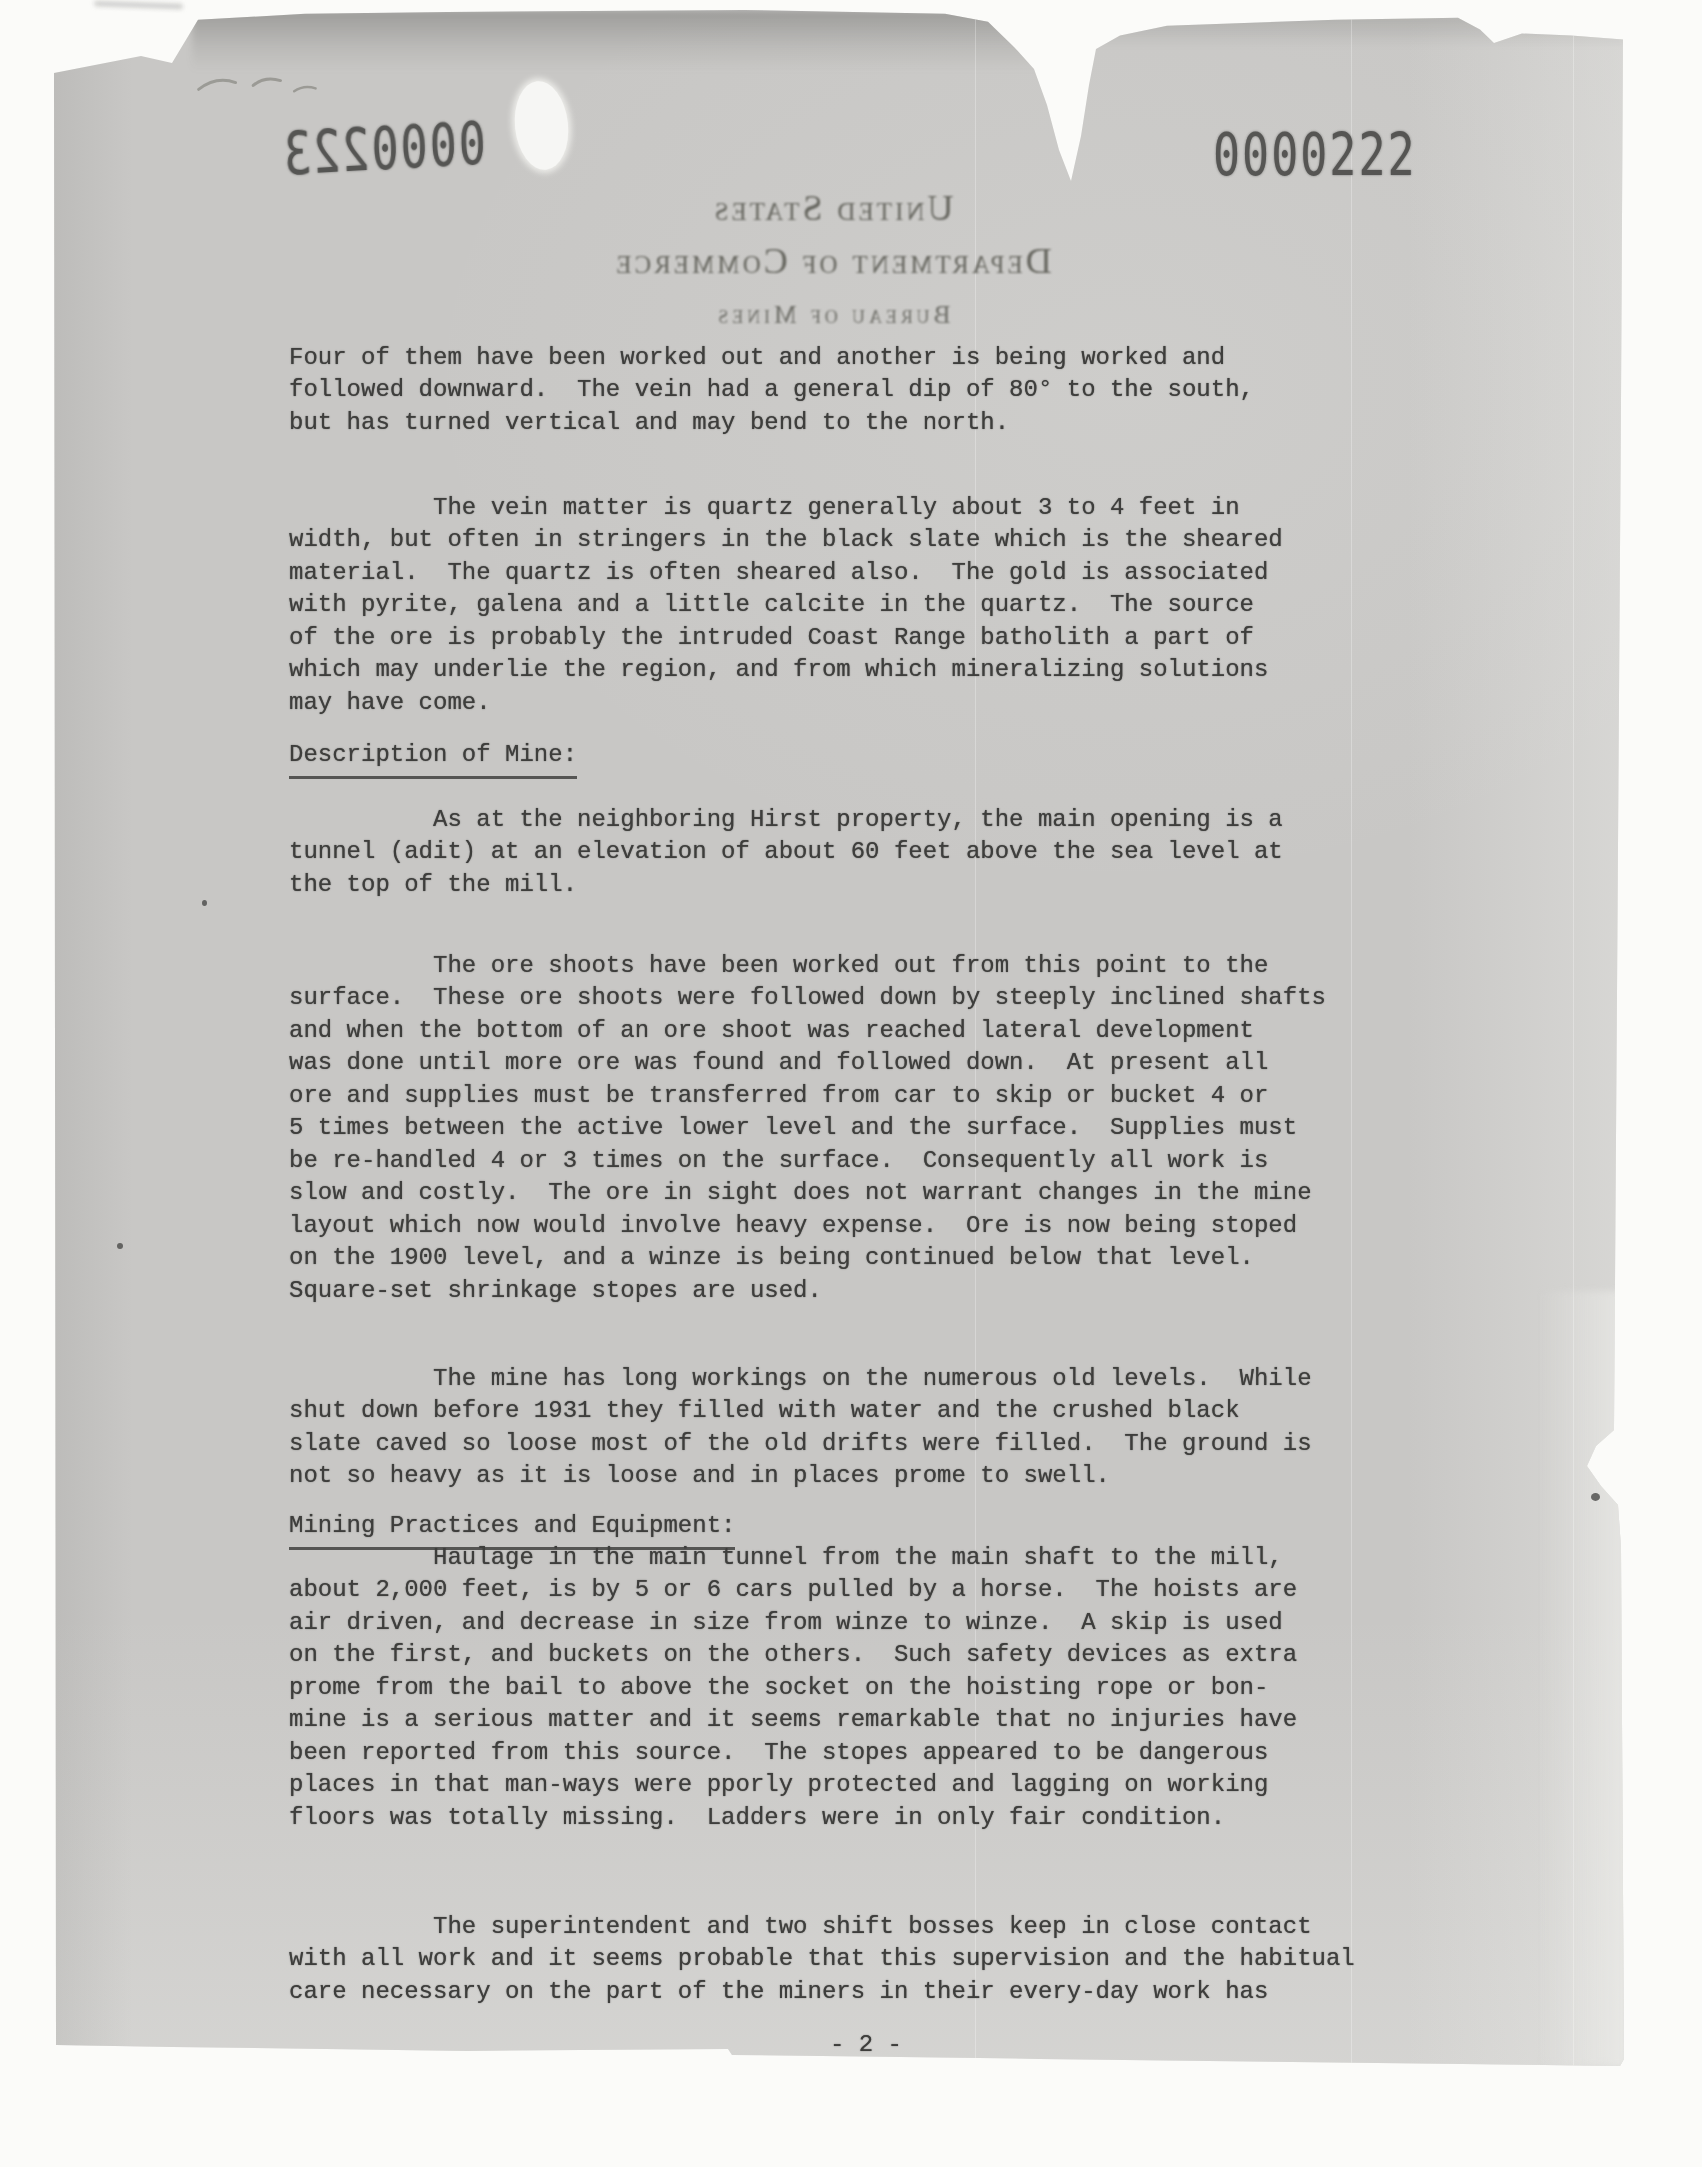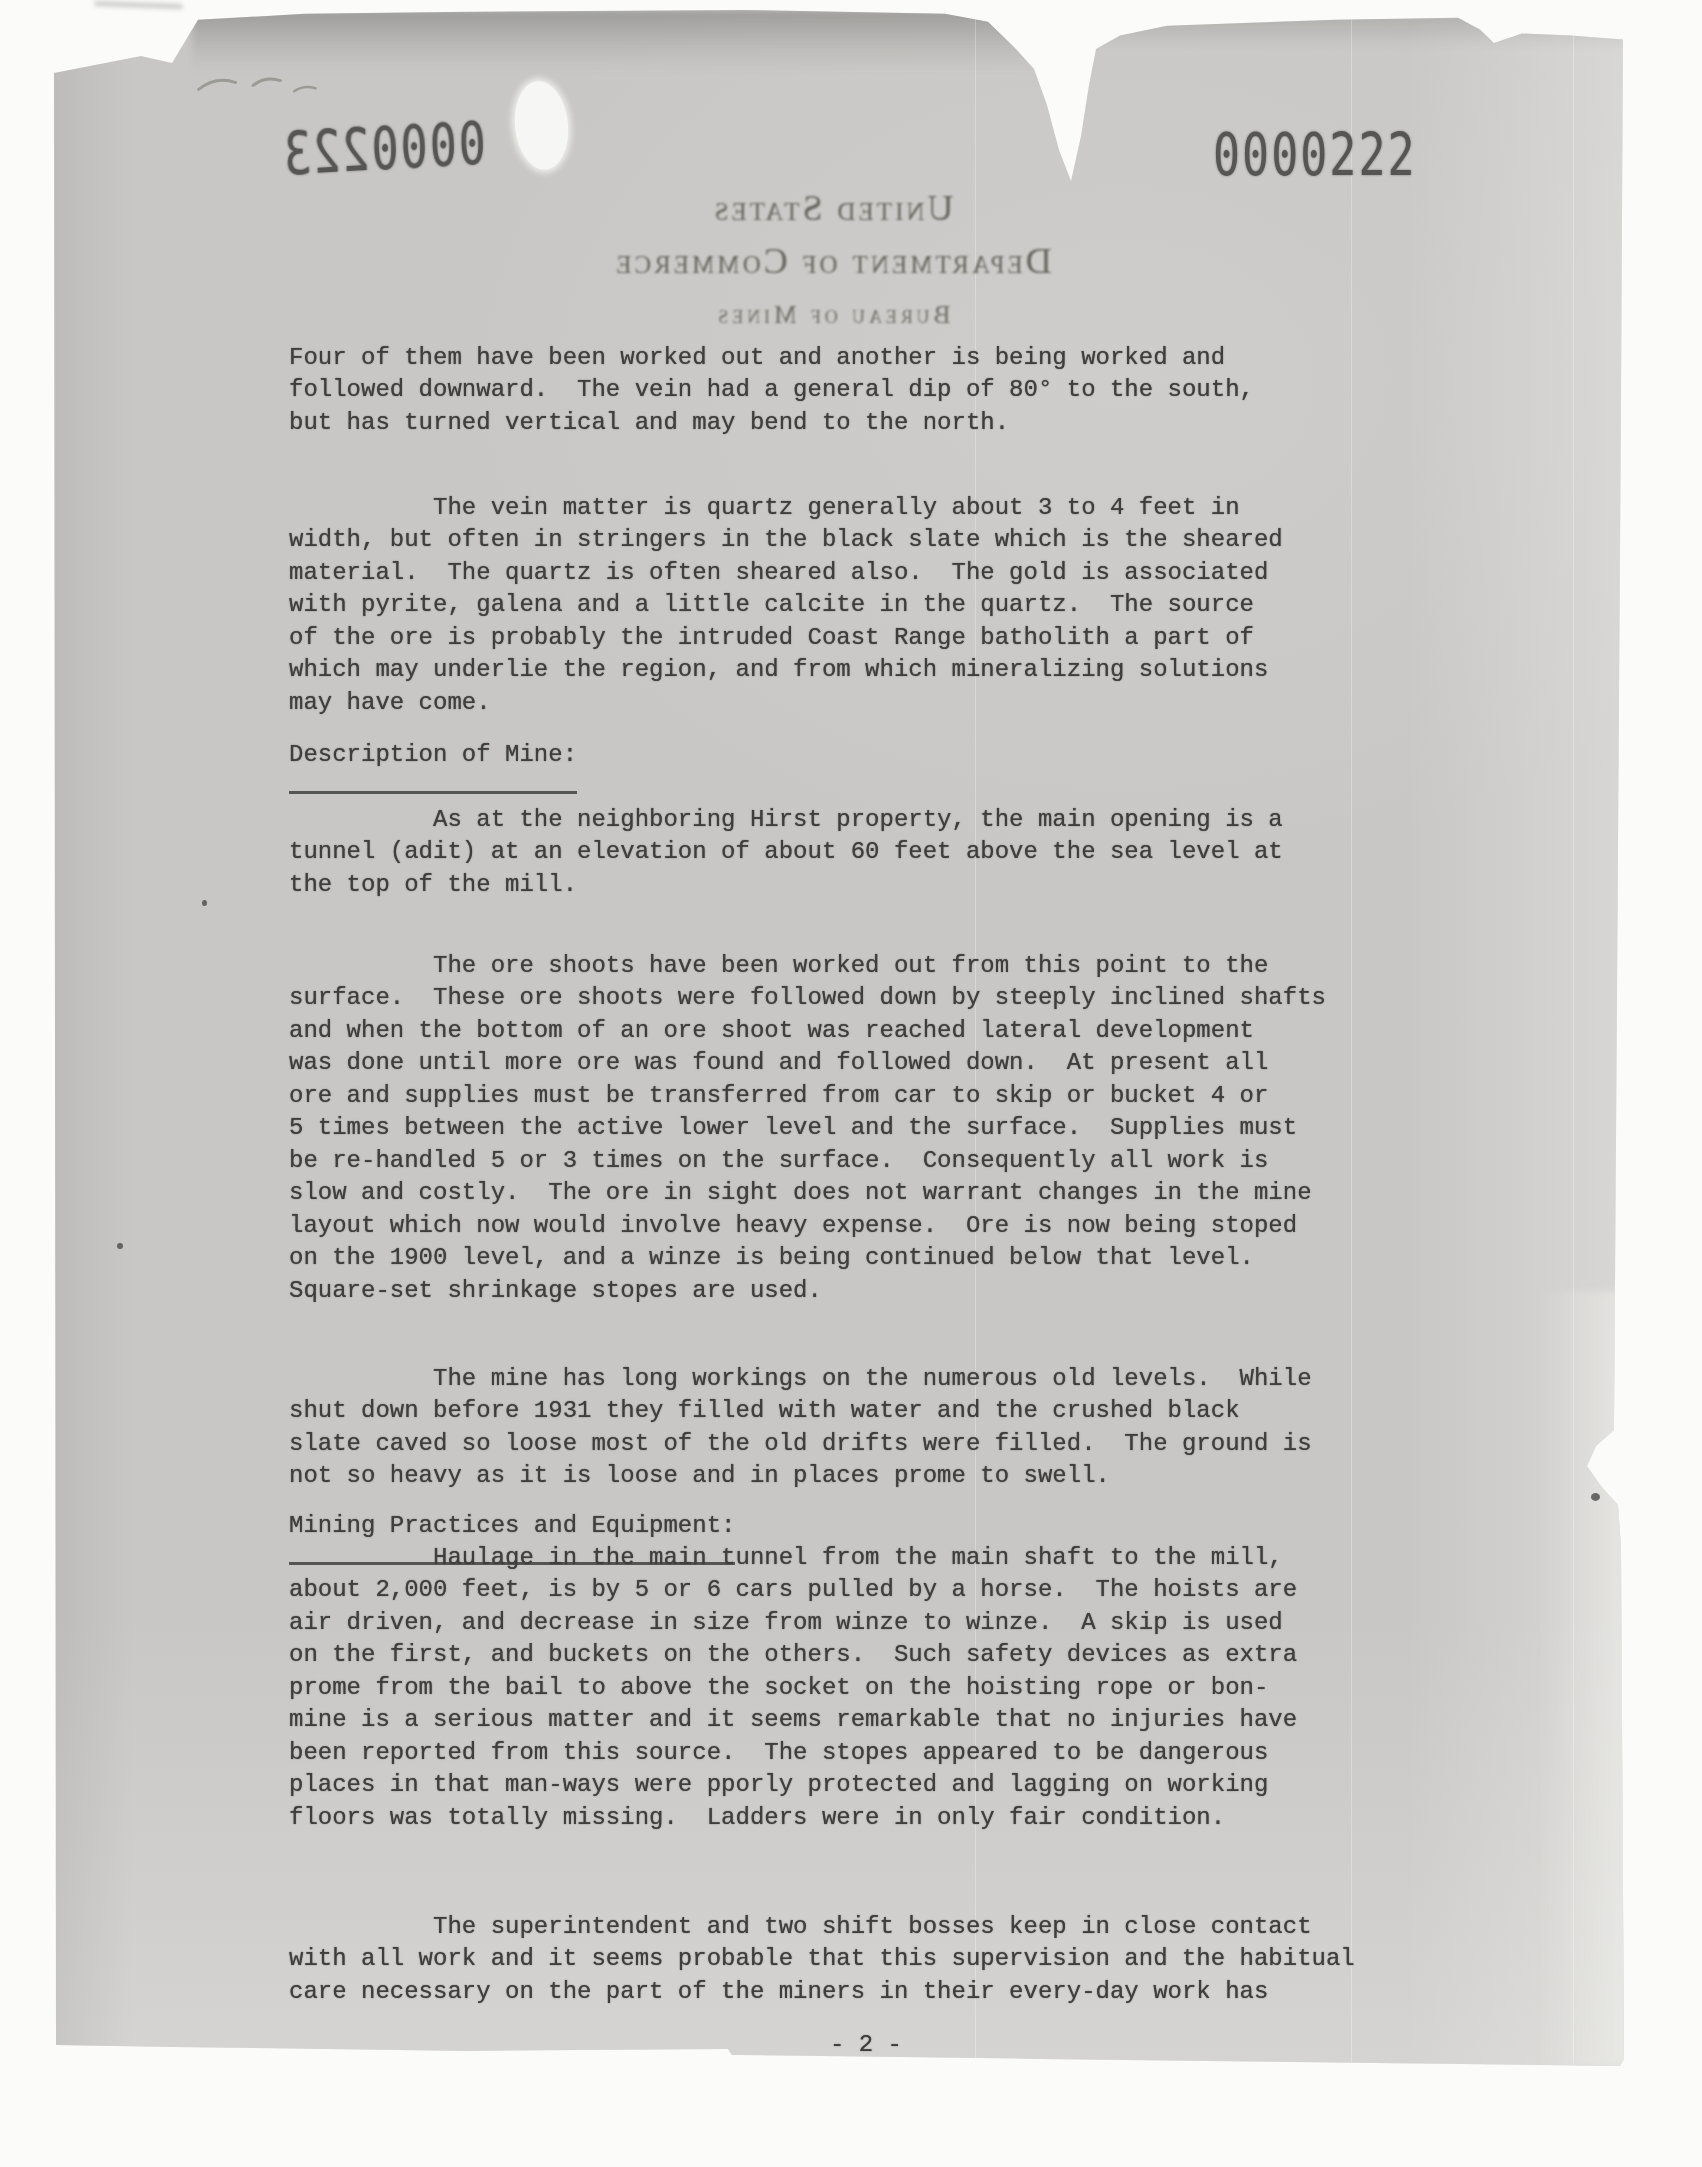--- a/index.html
+++ b/index.html
@@ -77,21 +77,21 @@
   
   .typed{
     position:absolute;left:235px;
     font-size:24px;color:#3e3e3c;
     filter:blur(0.3px);
     text-shadow:0 0 1.2px rgba(58,58,56,0.85);
   }
   .tline{height:32.5px;line-height:32.5px;white-space:pre;}
   .heading{
     display:inline-block;white-space:pre;height:32.5px;line-height:32.5px;
-    border-bottom:3px solid rgba(56,56,54,0.8);padding-bottom:20px;
+    border-bottom:3px solid rgba(56,56,54,0.8);padding-bottom:5px;
   }
   .pagenum{left:776px;}
 </style>
 </head>
 <body>
 
 <div class="streak" style="left:94px;top:2px;width:89px;height:5.9px;transform:rotate(2deg);"></div>
 
 <div class="page">
 
@@ -149,21 +149,21 @@
       <div class="tline">the top of the mill.</div>
     </div>
 
   <div class="typed" style="top:940px;">
       <div class="tline">          The ore shoots have been worked out from this point to the</div>
       <div class="tline">surface.  These ore shoots were followed down by steeply inclined shafts</div>
       <div class="tline">and when the bottom of an ore shoot was reached lateral development</div>
       <div class="tline">was done until more ore was found and followed down.  At present all</div>
       <div class="tline">ore and supplies must be transferred from car to skip or bucket 4 or</div>
       <div class="tline">5 times between the active lower level and the surface.  Supplies must</div>
-      <div class="tline">be re-handled 5 or 3 times on the surface.  Consequently all work is</div>
+      <div class="tline">be re-handled 4 or 3 times on the surface.  Consequently all work is</div>
       <div class="tline">slow and costly.  The ore in sight does not warrant changes in the mine</div>
       <div class="tline">layout which now would involve heavy expense.  Ore is now being stoped</div>
       <div class="tline">on the 1900 level, and a winze is being continued below that level.</div>
       <div class="tline">Square-set shrinkage stopes are used.</div>
     </div>
 
   <div class="typed" style="top:1353px;">
       <div class="tline">          The mine has long workings on the numerous old levels.  While</div>
       <div class="tline">shut down before 1931 they filled with water and the crushed black</div>
       <div class="tline">slate caved so loose most of the old drifts were filled.  The ground is</div>

